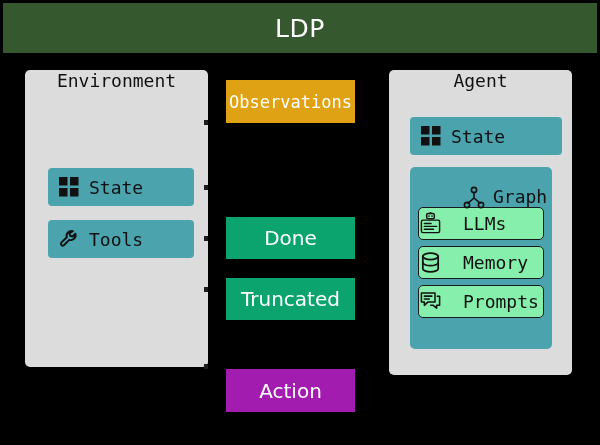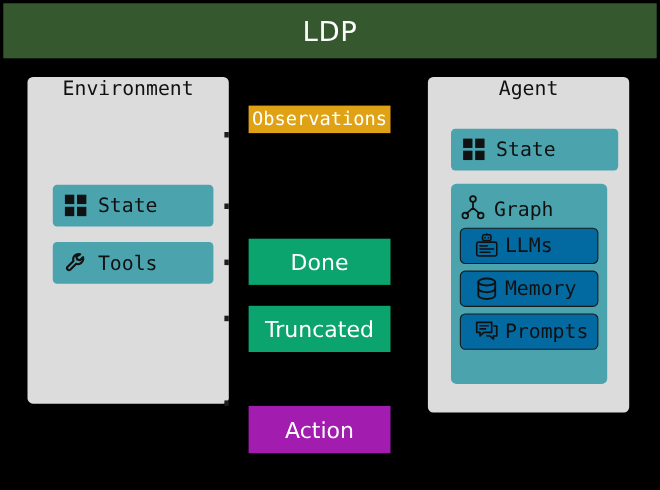--- a/index.html
+++ b/index.html
@@ -117,43 +117,45 @@
     position: absolute;
     left: 410px;
     top: 167px;
     width: 142px;
     height: 182px;
     background: #4BA3AE;
     border-radius: 5px;
   }
   .graph-header {
     display: flex;
-    align-items: flex-end;
-    padding: 4px 0 0 9px;
+    align-items: flex-start;
+    padding: 19px 0 0 9px;
     height: 34px;
     box-sizing: border-box;
+    margin-left: 44px;
   }
   .graph-header .chip-icon { margin-right: 8px; }
   .graph-header .chip-label {
     font-size: 18px;
     color: #111111;
     font-family: "DejaVu Sans Mono", monospace;
   }
 
   .sub-chip {
     margin: 6px auto 0 auto;
     width: 126px;
     height: 33px;
     border: 1.4px solid #1a1a1a;
     border-radius: 5px;
-    background: #0369a1;
-    display: flex;
-    align-items: center;
-    padding-left: 12px;
+    background: #86efac;
+    display: flex;
+    align-items: center;
+    padding-left: 0;
     box-sizing: border-box;
+    gap: 16px;
   }
   .sub-chip .chip-icon { margin-right: 5px; }
   .sub-chip .chip-label {
     font-size: 18px;
     color: #111111;
     font-family: "DejaVu Sans Mono", monospace;
   }
 
   
   .signal {
@@ -163,22 +165,22 @@
     display: flex;
     align-items: center;
     justify-content: center;
     color: #FFFFFF;
   }
   .signal .signal-label {
     font-size: 19px;
     white-space: nowrap;
   }
   .sig-observations {
-    top: 96px;
-    height: 25px;
+    top: 80px;
+    height: 43px;
     background: #E0A215;
   }
   .sig-observations .signal-label {
     font-family: "DejaVu Sans Mono", monospace;
     font-size: 17px;
   }
   .sig-reward {
     top: 166px;
     height: 42px;
     background: #0B6CAF;

